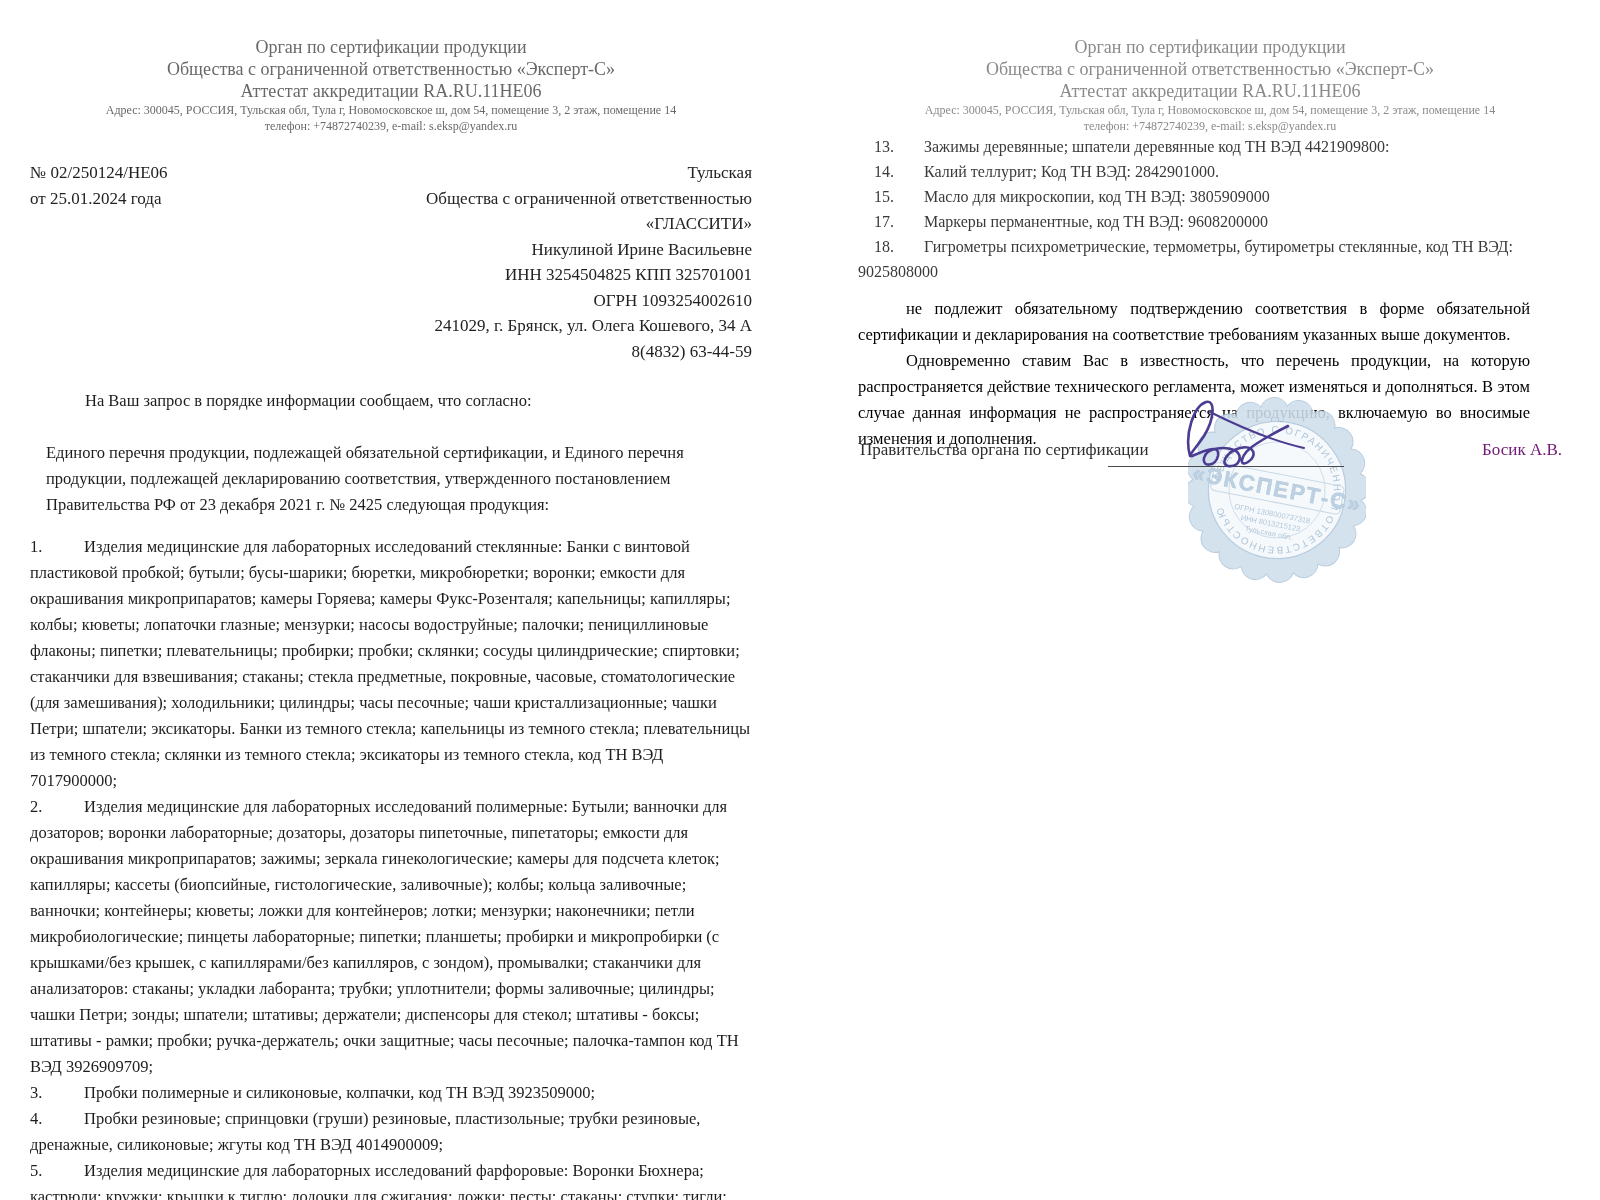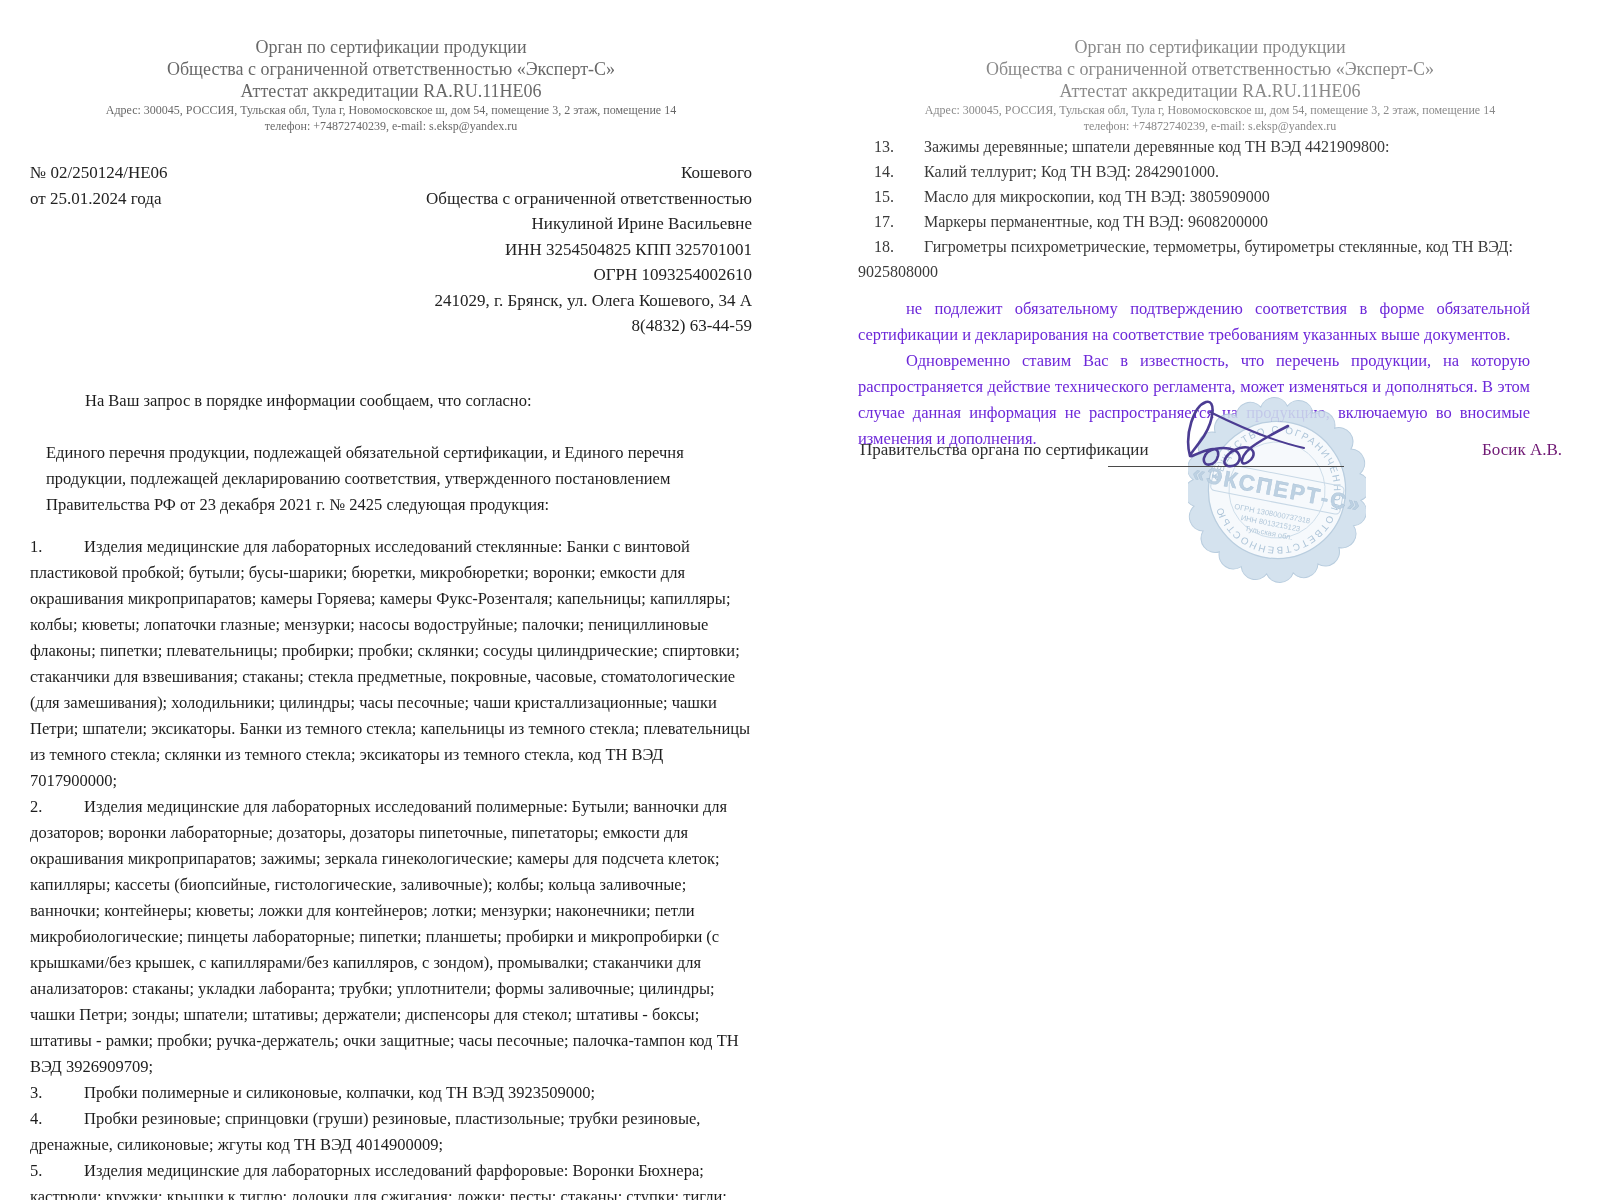--- a/index.html
+++ b/index.html
@@ -24,21 +24,21 @@
   
   .left-body{position:absolute;left:0;top:388px;width:722px;font-size:16.5px;line-height:26px;color:#1d1d1d;}
   .salutation{margin:0 0 26px 0;text-indent:55px;}
   .intro{margin:16px;}
   .item{margin:0;}
   .item .num{display:inline-block;width:54px;}
 
   
   .right-list{position:absolute;left:0;top:134px;width:704px;font-size:16px;line-height:25px;color:#3a3a3a;}
   .right-list .item .num{display:inline-block;width:50px;margin-left:16px;}
-  .right-paras{position:absolute;left:0;top:296px;width:672px;font-size:16.5px;line-height:26px;color:#6d28d9;}
+  .right-paras{position:absolute;left:0;top:296px;width:672px;font-size:16.5px;line-height:26px;color:#000000;}
   .jpara{margin:0;text-indent:48px;text-align:justify;}
 
   
   .sig-role{position:absolute;left:2px;top:440px;font-size:17px;color:#2e2e2e;white-space:nowrap;}
   .sig-name{position:absolute;right:0;top:440px;font-size:17px;color:#701a75;white-space:nowrap;text-align:right;}
   .sig-line{position:absolute;left:250px;top:466px;width:236px;border-top:1.5px solid #4a4a4a;}
   .sig-svg{position:absolute;left:318px;top:390px;width:165px;height:88px;}
   .stamp-svg{position:absolute;left:330px;top:394px;width:178px;height:192px;opacity:.88;}
 
   .stamp-ring-text{font-size:11px;letter-spacing:2px;fill:#a3bdd4;font-family:"Liberation Sans",sans-serif;}
@@ -60,22 +60,23 @@
       <div class="lh-small">Адрес: 300045, РОССИЯ, Тульская обл, Тула г, Новомосковское ш, дом 54, помещение 3, 2 этаж, помещение 14</div>
       <div class="lh-small">телефон: +74872740239, e-mail: s.eksp@yandex.ru</div>
     </div>
 
     <div class="ref-block">
       <div>№ 02/250124/HE06</div>
       <div>от 25.01.2024 года</div>
     </div>
 
     <div class="addressee">
-      <div>Кошевого</div>
+      <div>Тульская</div>
       <div>Общества с ограниченной ответственностью</div>
+      <div>«ГЛАССИТИ»</div>
       <div>Никулиной Ирине Васильевне</div>
       <div>ИНН 3254504825 КПП 325701001</div>
       <div>ОГРН 1093254002610</div>
       <div>241029, г. Брянск, ул. Олега Кошевого, 34 А</div>
       <div>8(4832) 63-44-59</div>
     </div>
 
     <div class="left-body">
       <p class="salutation">На Ваш запрос в порядке информации сообщаем, что согласно:</p>
       <p class="intro">Единого перечня продукции, подлежащей обязательной сертификации, и Единого перечня продукции, подлежащей декларированию соответствия, утвержденного постановлением Правительства РФ от 23 декабря 2021 г. № 2425 следующая продукция:</p>

